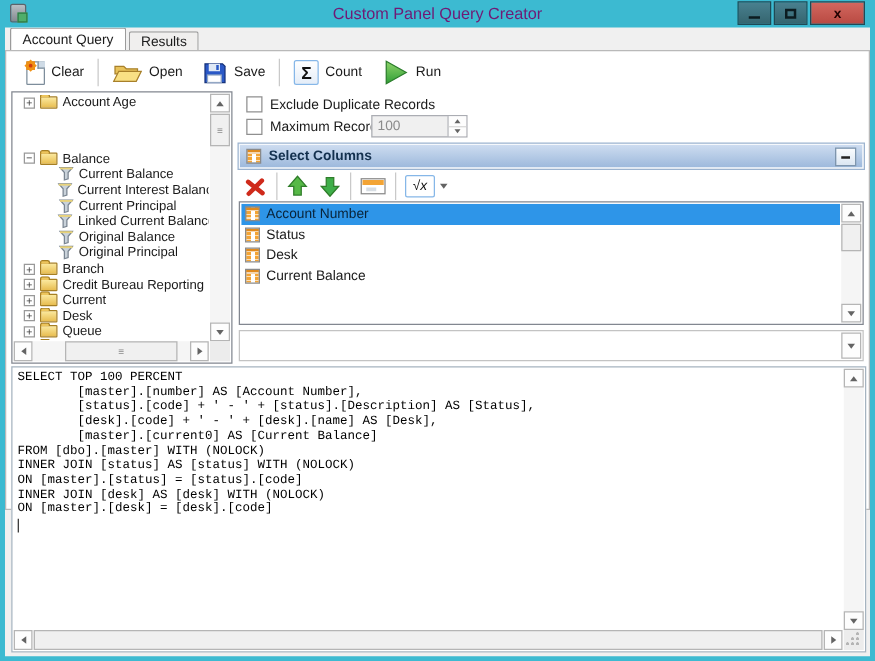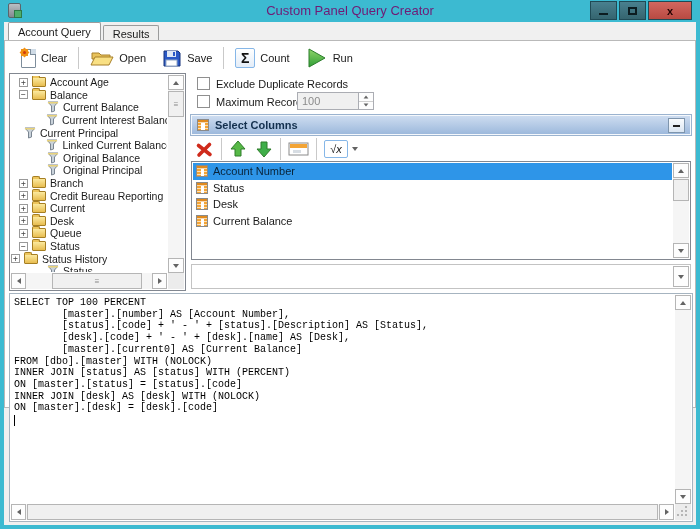--- a/index.html
+++ b/index.html
@@ -184,21 +184,21 @@
         </div>
       </div>
 
       <div class="tree">
         <div class="tree-rows" id="tree-rows">
             <div class="trow" style="padding-left: 8px;">
               <span class="exp plus"></span>
               <span class="folder"></span>
               <span class="tlabel">Account Age</span>
             </div>
-            <div class="trow" style="padding-left: 8px;">
+            <div class="trow" style="padding-left: 8px; margin-top: 32px;">
               <span class="exp minus"></span>
               <span class="folder"></span>
               <span class="tlabel">Balance</span>
             </div>
             <div class="trow" style="padding-left: 23px;">
               <span class="noexp"></span>
               <span class="funnel">
                 <svg width="12" height="12" viewBox="0 0 12 12">
                   <path d="M1 1 H11 L7.5 5 V10 L4.5 11 V5 Z" fill="#c9d2da" stroke="#7a8591"></path>
                   <rect x="1" y="1" width="10" height="1.5" fill="#e8d27a" stroke="none"></rect>
@@ -209,21 +209,21 @@
             <div class="trow" style="padding-left: 23px;">
               <span class="noexp"></span>
               <span class="funnel">
                 <svg width="12" height="12" viewBox="0 0 12 12">
                   <path d="M1 1 H11 L7.5 5 V10 L4.5 11 V5 Z" fill="#c9d2da" stroke="#7a8591"></path>
                   <rect x="1" y="1" width="10" height="1.5" fill="#e8d27a" stroke="none"></rect>
                 </svg>
               </span>
               <span class="tlabel">Current Interest Balance</span>
             </div>
-            <div class="trow" style="">
+            <div class="trow" style="padding-left: 23px;">
               <span class="noexp"></span>
               <span class="funnel">
                 <svg width="12" height="12" viewBox="0 0 12 12">
                   <path d="M1 1 H11 L7.5 5 V10 L4.5 11 V5 Z" fill="#c9d2da" stroke="#7a8591"></path>
                   <rect x="1" y="1" width="10" height="1.5" fill="#e8d27a" stroke="none"></rect>
                 </svg>
               </span>
               <span class="tlabel">Current Principal</span>
             </div>
             <div class="trow" style="padding-left: 23px;">
@@ -427,21 +427,21 @@
       </div>
 
       <div class="sql">
         <div class="sql-text" id="sql-text">
             <div class="sql-line">SELECT TOP 100 PERCENT</div>
             <div class="sql-line">        [master].[number] AS [Account Number],</div>
             <div class="sql-line">        [status].[code] + ' - ' + [status].[Description] AS [Status],</div>
             <div class="sql-line">        [desk].[code] + ' - ' + [desk].[name] AS [Desk],</div>
             <div class="sql-line">        [master].[current0] AS [Current Balance]</div>
             <div class="sql-line">FROM [dbo].[master] WITH (NOLOCK)</div>
-            <div class="sql-line">INNER JOIN [status] AS [status] WITH (PERCENT)</div>
+            <div class="sql-line">INNER JOIN [status] AS [status] WITH (NOLOCK)</div>
             <div class="sql-line">ON [master].[status] = [status].[code]</div>
             <div class="sql-line">INNER JOIN [desk] AS [desk] WITH (NOLOCK)</div>
             <div class="sql-line">ON [master].[desk] = [desk].[code]</div>
             <div class="caret"></div>
           </div>
 
         <div class="track-v" style="right:1px; top:1px; width:16px; bottom:17px;"></div>
         <div class="sb" style="right:1px; top:1px; width:16px; height:15px;">
             <span class="tri-up"></span>
           </div>

